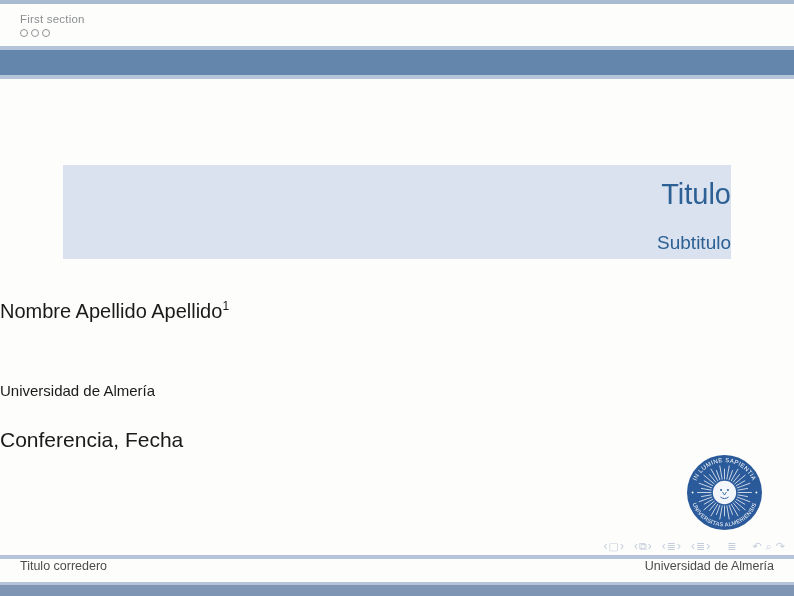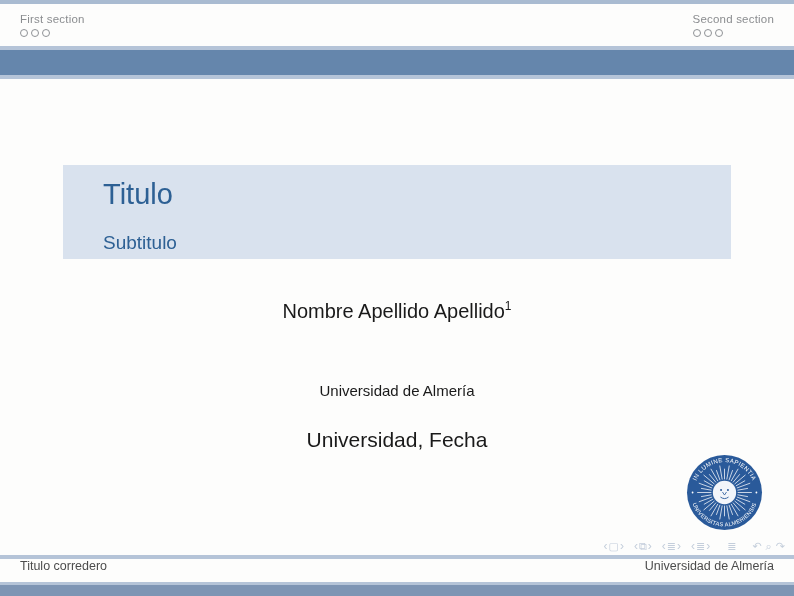--- a/index.html
+++ b/index.html
@@ -18,26 +18,26 @@
   .seclabel{font-size:11.5px;color:#8b8d90;letter-spacing:.2px;display:block;cursor:pointer;}
   .dotrow{margin-top:4px;display:flex;gap:3px;}
   .dot{width:6px;height:6px;border:1px solid #8f9296;border-radius:50%;background:transparent;display:inline-block;cursor:pointer;}
   .line-light{position:absolute;left:0;width:794px;height:4px;background:#b5c4d8;}
   .band-top{position:absolute;left:0;top:50px;width:794px;height:25px;background:#6586ac;}
   .lt1{top:46px;}
   .lt2{top:75px;}
   
   .titlebox{
     position:absolute;left:63px;top:165px;width:668px;height:94px;
-    background:#d9e2ee;text-align:left;box-sizing:border-box;padding-top:12px;padding-left:40px;
+    background:#d9e2ee;text-align:right;box-sizing:border-box;padding-top:12px;
   }
   .maintitle{font-size:29px;color:#2d6094;line-height:1.2;}
   .subtitle{font-size:19px;color:#2d6094;margin-top:20px;}
   
-  .centerline{position:absolute;left:0;width:794px;text-align:center;color:#1a1a1a;}
+  .centerline{position:absolute;left:0;width:794px;text-align:left;color:#1a1a1a;}
   .authorline{top:299px;font-size:20px;}
   .authorline sup{font-size:12px;}
   .instline1{top:360px;font-size:15px;}
   .instline1 sup{font-size:10px;}
   .instline2{top:382px;font-size:15px;}
   .dateline{top:428px;font-size:21px;}
   
   .seal{position:absolute;left:686px;top:454px;width:77px;height:77px;}
   
   .navbar{
@@ -67,45 +67,37 @@
 
   <div class="headstrip">
     <div class="secblock">
       <span class="seclabel">First section</span>
       <span class="dotrow">
         <span class="dot"></span>
         <span class="dot"></span>
         <span class="dot"></span>
       </span>
     </div>
-    <div class="secblock">
-      <span class="seclabel">Second section</span>
-      <span class="dotrow">
-        <span class="dot"></span>
-        <span class="dot"></span>
-        <span class="dot"></span>
-      </span>
-    </div>
   </div>
 
   <div class="line-light lt1"></div>
   <div class="band-top"></div>
   <div class="line-light lt2"></div>
 
   <div class="titlebox">
     <div class="maintitle">Titulo</div>
     <div class="subtitle">Subtitulo</div>
   </div>
 
   <div class="centerline authorline"><span>Nombre Apellido Apellido</span><sup>1</sup></div>
 
 
   <div class="centerline instline2">Universidad de Almería</div>
 
-  <div class="centerline dateline">Universidad, Fecha</div>
+  <div class="centerline dateline">Conferencia, Fecha</div>
 
   <svg class="seal" viewBox="0 0 76 76" aria-hidden="true">
     <circle cx="38" cy="38" r="37" fill="#2a5a9a"></circle>
     <g id="seal-rays" stroke="#eef2f8" stroke-width="0.8">
         <line x1="51.00" y1="38.00" x2="65.00" y2="38.00"></line>
         <line x1="50.80" y1="40.26" x2="61.14" y2="42.08"></line>
         <line x1="50.22" y1="42.45" x2="63.37" y2="47.23"></line>
         <line x1="49.26" y1="44.50" x2="58.35" y2="49.75"></line>
         <line x1="47.96" y1="46.36" x2="58.68" y2="55.36"></line>
         <line x1="46.36" y1="47.96" x2="53.11" y2="56.00"></line>

